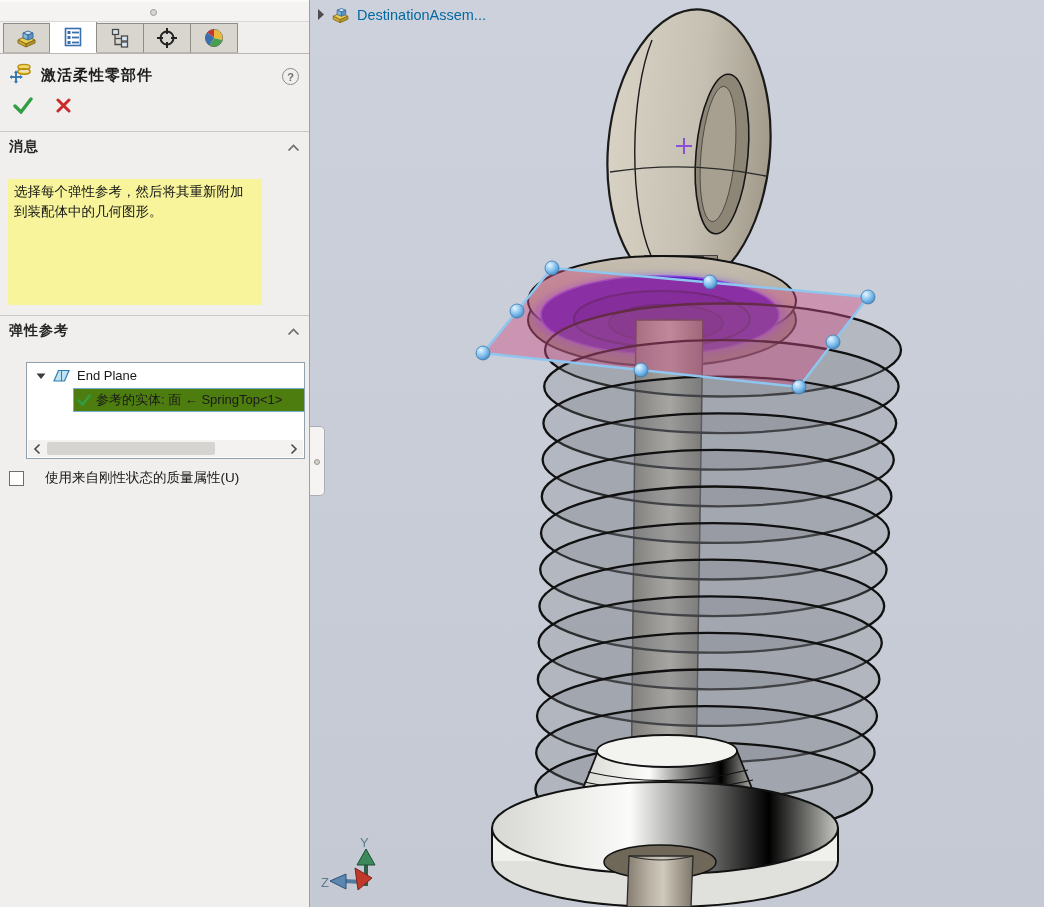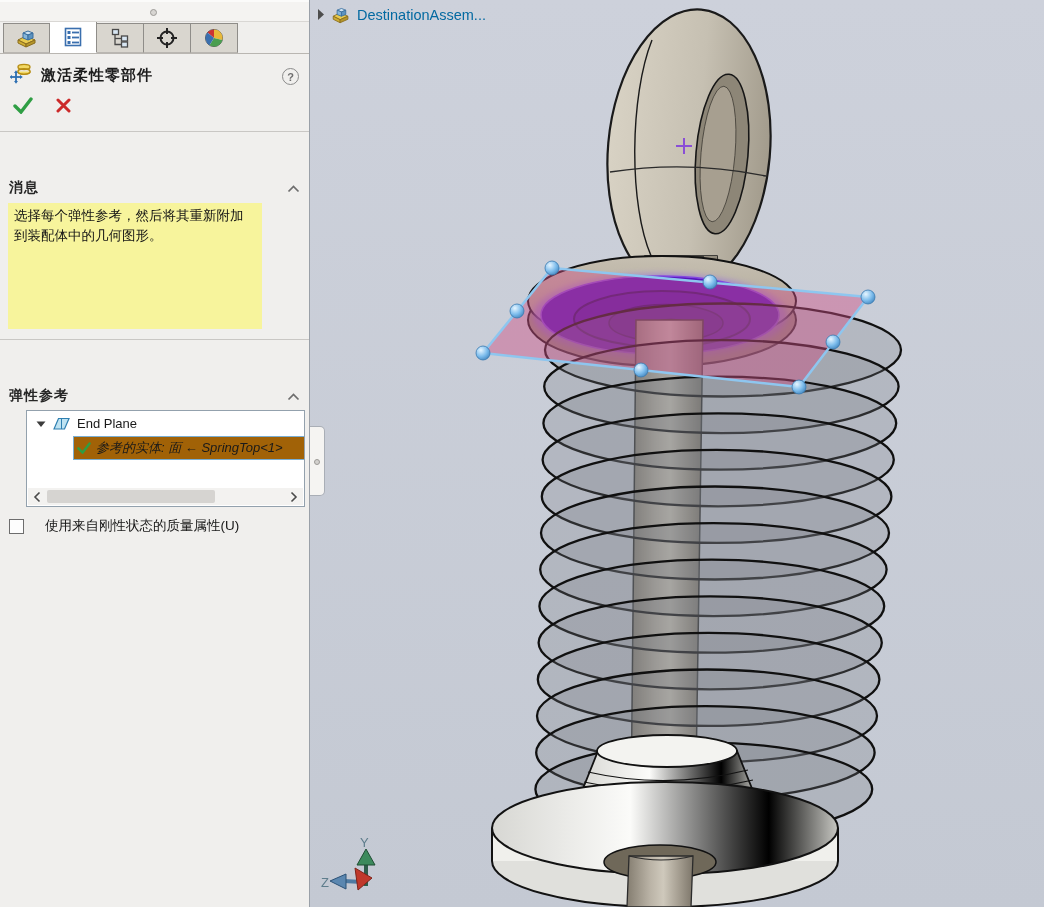--- a/index.html
+++ b/index.html
@@ -24,33 +24,33 @@
   .pmheader { padding:8px 10px 4px 10px; }
   .titlerow { display:flex; align-items:flex-end; gap:8px; }
   .pmtitle { font-size:15px; font-weight:bold; color:#1c1c1c; letter-spacing:1px; }
   .help { margin-left:auto; width:17px; height:17px; border:1.5px solid #8b8b8b;
     border-radius:50%; color:#6e6e6e; font-size:11px; font-weight:bold;
     display:flex; align-items:center; justify-content:center; }
   .actions { display:flex; gap:18px; padding:10px 2px 8px 2px; }
   .actions .abtn { width:22px; height:20px; display:flex; align-items:center; justify-content:center; cursor:pointer; }
 
   .divider { height:1px; background:#c9c7c4; margin-top:4px; }
-  .sechead { display:flex; align-items:center; padding:6px 9px 5px 9px;margin-top:41px; }
+  .sechead { display:flex; align-items:center; padding:6px 9px 22px 9px; }
   .sechead .sectitle { font-size:14px; font-weight:bold; color:#262626; letter-spacing:1px; }
   .sechead .chev { margin-left:auto; }
 
   .msgbox { margin:1px 0 10px 8px; width:254px; height:126px; background:#f7f49c;
     padding:3px 6px; font-size:13.5px; color:#141414; line-height:1.5; }
 
   .treebox { position:relative; margin-left:26px; width:279px; height:97px;
     background:#ffffff; border:1px solid #93a1ad;text-align:center; }
   .trow { display:flex; align-items:center; height:25px; font-size:13px; color:#1a1a1a; }
   .trow.root { padding-left:9px; gap:7px; }
-  .trow.sel { margin-left:46px; height:24px; background:#a16207; border:1px solid #79aed4;
-    border-right:none; padding-left:3px; gap:5px; white-space:nowrap; overflow:hidden;font-style:italic; }
+  .trow.sel { margin-left:46px; height:24px; background:#4d7c0f; border:1px solid #79aed4;
+    border-right:none; padding-left:3px; gap:5px; white-space:nowrap; overflow:hidden; }
   .hscroll { position:absolute; left:1px; right:1px; bottom:1px; height:17px;
     background:#f3f2f0; display:flex; align-items:center; }
   .hthumb { position:absolute; left:19px; width:168px; top:2px; height:13px;
     background:#d6d4d1; border-radius:2px; }
   .harrow { width:18px; height:17px; display:flex; align-items:center; justify-content:center; }
   .harrow.right { margin-left:auto; }
 
   .cbrow { display:flex; align-items:center; gap:21px; margin:10px 0 0 9px;
     font-size:13.5px; color:#161616; }
   .cb { width:15px; height:15px; background:#fdfdfd; border:1.5px solid #6d6d6d; }

